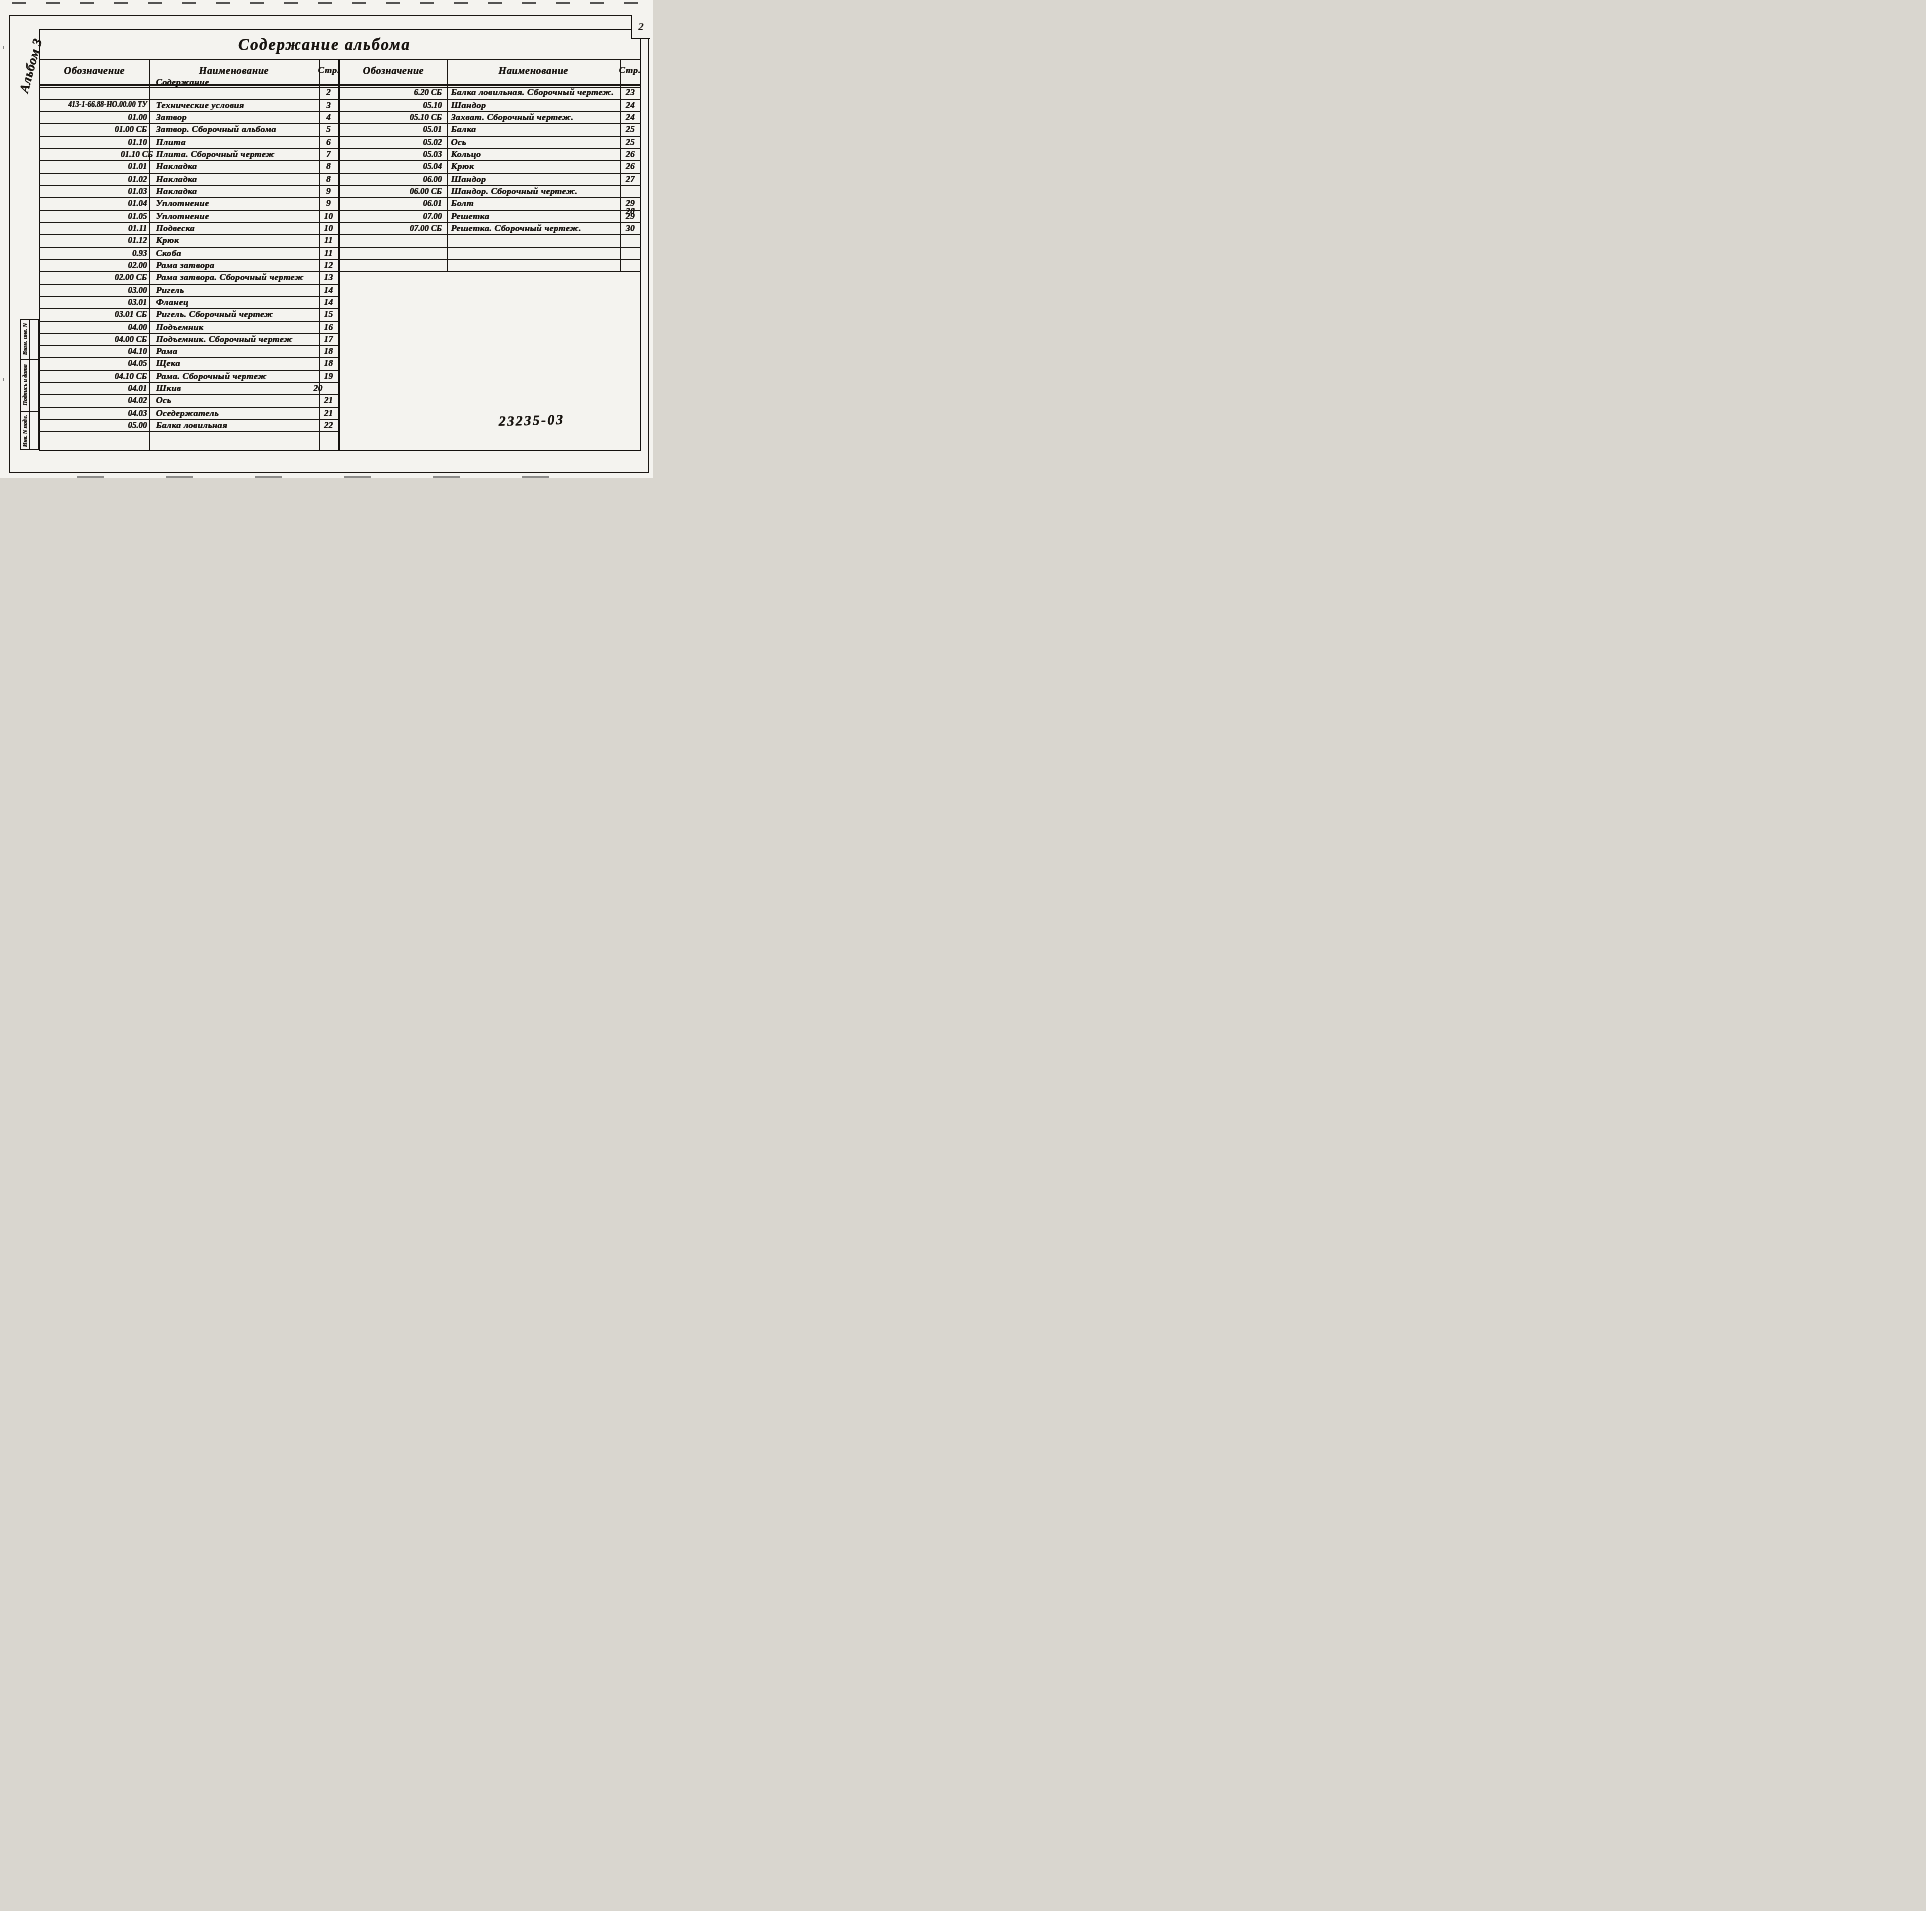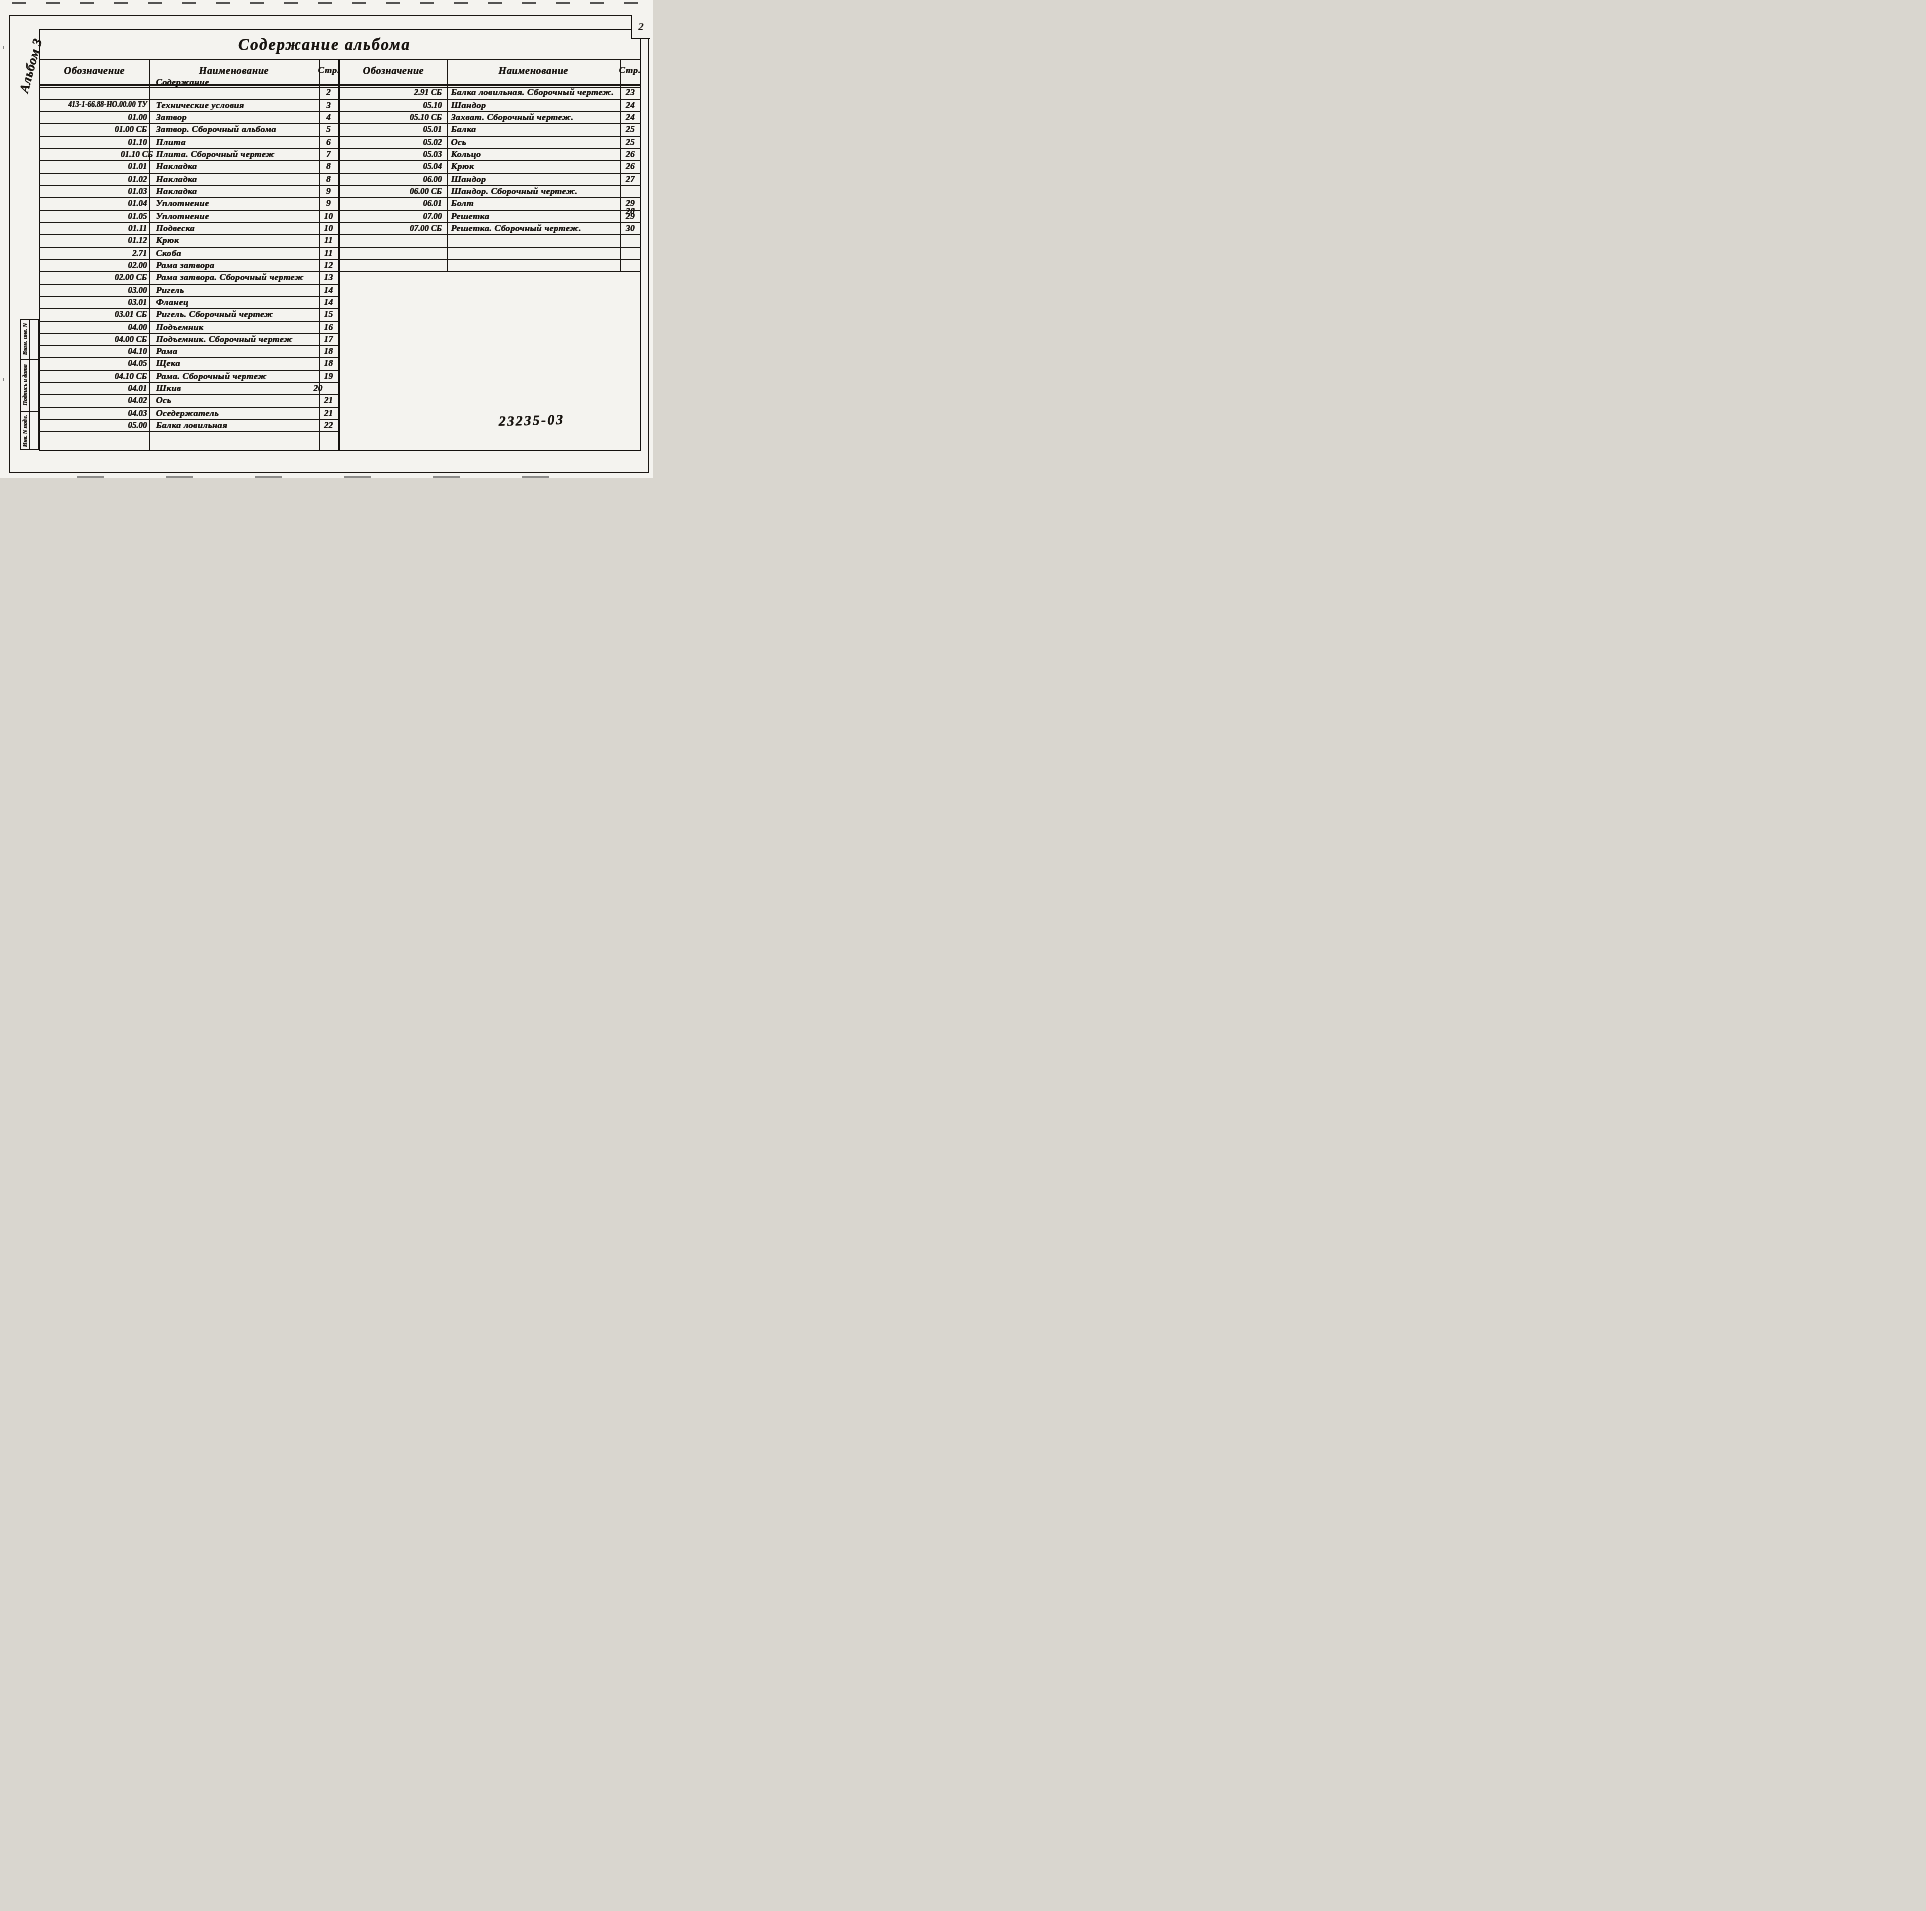--- a/index.html
+++ b/index.html
@@ -145,21 +145,21 @@
       <div class="cell page" style="left: 319px; top: 197px; width: 19px;">9</div>
       <div class="cell ozn" style="left: 42px; top: 210px; width: 105px;">01.05</div>
       <div class="cell name" style="left: 156px; top: 210px; width: 162px;">Уплотнение</div>
       <div class="cell page" style="left: 319px; top: 210px; width: 19px;">10</div>
       <div class="cell ozn" style="left: 42px; top: 222px; width: 105px;">01.11</div>
       <div class="cell name" style="left: 156px; top: 222px; width: 162px;">Подвеска</div>
       <div class="cell page" style="left: 319px; top: 222px; width: 19px;">10</div>
       <div class="cell ozn" style="left: 42px; top: 234px; width: 105px;">01.12</div>
       <div class="cell name" style="left: 156px; top: 234px; width: 162px;">Крюк</div>
       <div class="cell page" style="left: 319px; top: 234px; width: 19px;">11</div>
-      <div class="cell ozn" style="left: 42px; top: 247px; width: 105px;">2.71</div>
+      <div class="cell ozn" style="left: 42px; top: 247px; width: 105px;">0.93</div>
       <div class="cell name" style="left: 156px; top: 247px; width: 162px;">Скоба</div>
       <div class="cell page" style="left: 319px; top: 247px; width: 19px;">11</div>
       <div class="cell ozn" style="left: 42px; top: 259px; width: 105px;">02.00</div>
       <div class="cell name" style="left: 156px; top: 259px; width: 162px;">Рама затвора</div>
       <div class="cell page" style="left: 319px; top: 259px; width: 19px;">12</div>
       <div class="cell ozn" style="left: 42px; top: 271px; width: 105px;">02.00 СБ</div>
       <div class="cell name" style="left: 156px; top: 271px; width: 162px;">Рама затвора. Сборочный чертеж</div>
       <div class="cell page" style="left: 319px; top: 271px; width: 19px;">13</div>
       <div class="cell ozn" style="left: 42px; top: 284px; width: 105px;">03.00</div>
       <div class="cell name" style="left: 156px; top: 284px; width: 162px;">Ригель</div>
@@ -204,21 +204,21 @@
       <div class="rowline" style="left: 340px; top: 148px; width: 301px;"></div>
       <div class="rowline" style="left: 340px; top: 160px; width: 301px;"></div>
       <div class="rowline" style="left: 340px; top: 173px; width: 301px;"></div>
       <div class="rowline" style="left: 340px; top: 185px; width: 301px;"></div>
       <div class="rowline" style="left: 340px; top: 197px; width: 301px;"></div>
       <div class="rowline" style="left: 340px; top: 210px; width: 301px;"></div>
       <div class="rowline" style="left: 340px; top: 222px; width: 301px;"></div>
       <div class="rowline" style="left: 340px; top: 234px; width: 301px;"></div>
       <div class="rowline" style="left: 340px; top: 247px; width: 301px;"></div>
       <div class="rowline" style="left: 340px; top: 259px; width: 301px;"></div>
-      <div class="cell ozn" style="left: 341px; top: 86px; width: 101px;">2.91 СБ</div>
+      <div class="cell ozn" style="left: 341px; top: 86px; width: 101px;">6.20 СБ</div>
       <div class="cell name" style="left: 451px; top: 86px; width: 166px;">Балка ловильная. Сборочный чертеж.</div>
       <div class="cell page" style="left: 620px; top: 86px; width: 20.4px;">23</div>
       <div class="cell ozn" style="left: 341px; top: 99px; width: 101px;">05.10</div>
       <div class="cell name" style="left: 451px; top: 99px; width: 166px;">Шандор</div>
       <div class="cell page" style="left: 620px; top: 99px; width: 20.4px;">24</div>
       <div class="cell ozn" style="left: 341px; top: 111px; width: 101px;">05.10 СБ</div>
       <div class="cell name" style="left: 451px; top: 111px; width: 166px;">Захват. Сборочный чертеж.</div>
       <div class="cell page" style="left: 620px; top: 111px; width: 20.4px;">24</div>
       <div class="cell ozn" style="left: 341px; top: 123px; width: 101px;">05.01</div>
       <div class="cell name" style="left: 451px; top: 123px; width: 166px;">Балка</div>

